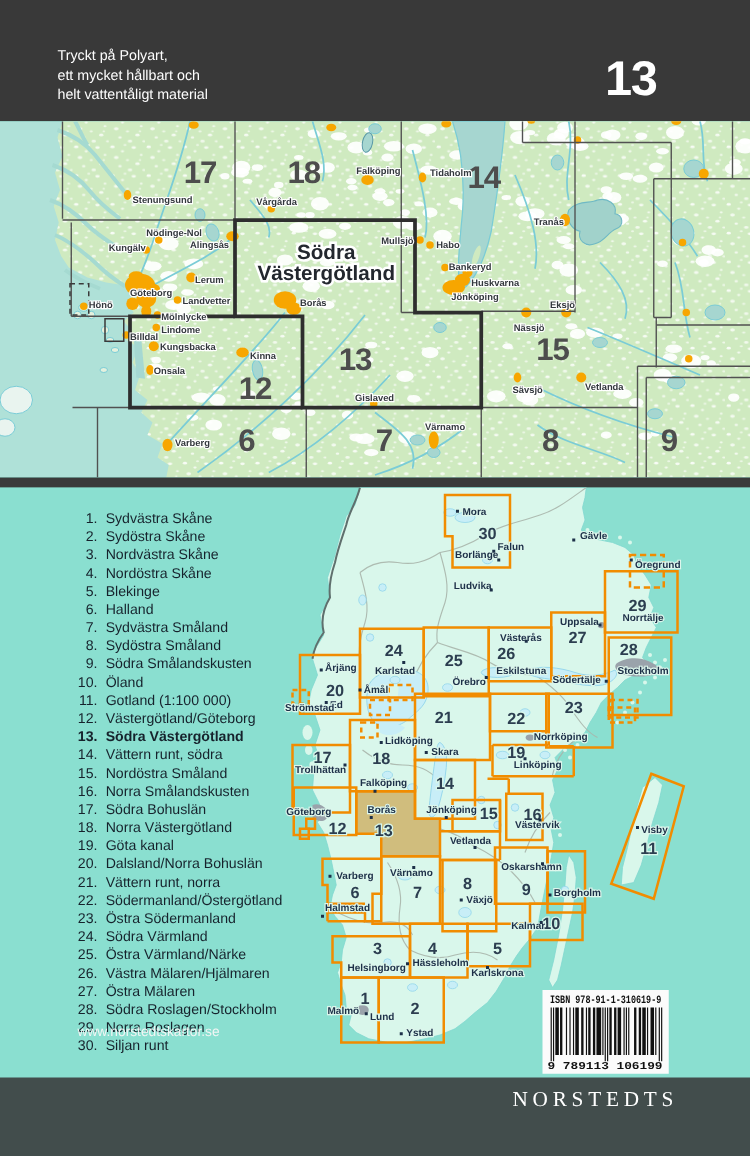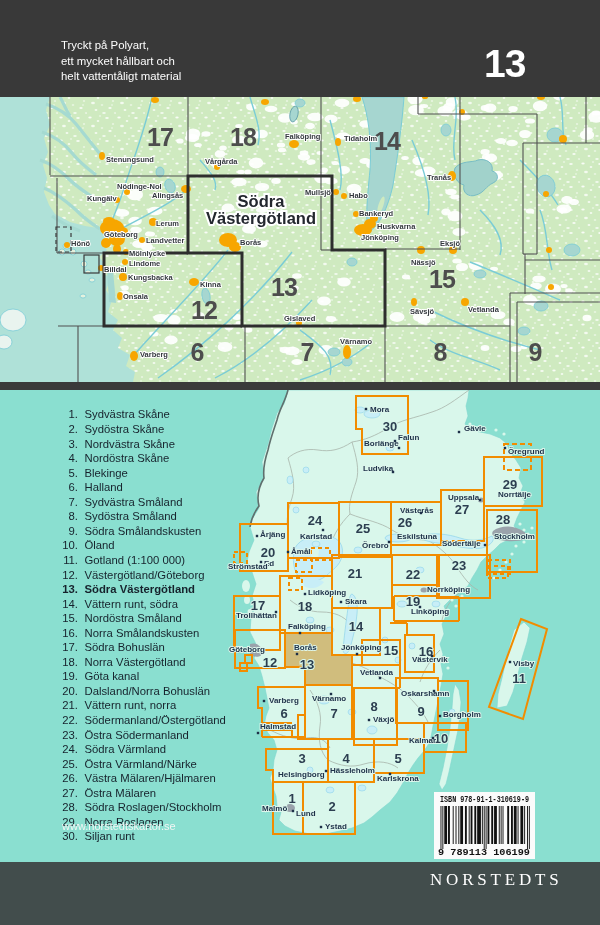--- a/index.html
+++ b/index.html
@@ -2,21 +2,21 @@
 <html><head><meta charset="utf-8"><title>13 Södra Västergötland</title>
 <style>
 html,body{margin:0;padding:0;background:#8adfd0;}
 body{width:600px;height:925px;position:relative;overflow:hidden;
 font-family:"Liberation Sans", sans-serif;}
 .abs{position:absolute;}
 </style></head><body>
 
 <div class="abs" style="left:0;top:0;width:600px;height:97px;background:#393939;"></div>
 
-<div class="abs" style="left:61px;top:38px;color:#fdfdfd;font-size:11.4px;line-height:15.6px;">Tryckt på Polyart,<br>ett mycket hållbart och<br>helt vattentåligt material</div>
+<div class="abs" style="left:46px;top:38px;color:#fdfdfd;font-size:11.4px;line-height:15.6px;">Tryckt på Polyart,<br>ett mycket hållbart och<br>helt vattentåligt material</div>
 
 <div class="abs" style="left:484px;top:42px;color:#fff;font-size:39px;font-weight:bold;letter-spacing:-1px;">13</div>
 
 <svg class="abs" style="left:0;top:97px" width="600" height="285" viewBox="0 97 600 285" xmlns="http://www.w3.org/2000/svg">
 <defs>
       <pattern id="spk" width="29" height="23" patternUnits="userSpaceOnUse">
         <rect width="29" height="23" fill="none"></rect>
         <ellipse cx="3" cy="2.5" rx="1.7" ry="1.1" fill="#fff" opacity="0.85"></ellipse>
         <ellipse cx="11" cy="6" rx="1.3" ry="0.9" fill="#fff" opacity="0.75"></ellipse>
         <ellipse cx="20" cy="3" rx="1.8" ry="1.1" fill="#fff" opacity="0.8"></ellipse>
@@ -779,13 +779,13 @@
     <rect x="524.16" y="806" width="0.94" height="38" fill="#111"></rect>
     <rect x="526.98" y="806" width="0.94" height="43" fill="#111"></rect>
     <rect x="528.86" y="806" width="0.94" height="43" fill="#111"></rect>
 <text x="438" y="855" font-size="8.5" font-weight="bold" fill="#111" font-family="Liberation Mono, monospace" textLength="92" lengthAdjust="spacingAndGlyphs">9 789113 106199</text>
 </svg>
 
 <div class="abs" style="left:0;top:862px;width:600px;height:63px;background:#424d4c;"></div>
 
 <div class="abs" style="left:62px;top:820px;color:#f2f5f4;font-size:11px;">www.norstedtskartor.se</div>
 
-<div class="abs" style="left:410px;top:870px;color:#fff;font-size:17px;font-family:'Liberation Serif',serif;letter-spacing:3.8px;margin-left:20px;">NORSTEDTS</div>
+<div class="abs" style="left:410px;top:870px;color:#fff;font-size:17px;font-family:'Liberation Serif',serif;letter-spacing:3.8px;">NORSTEDTS</div>
 
 </body></html>

